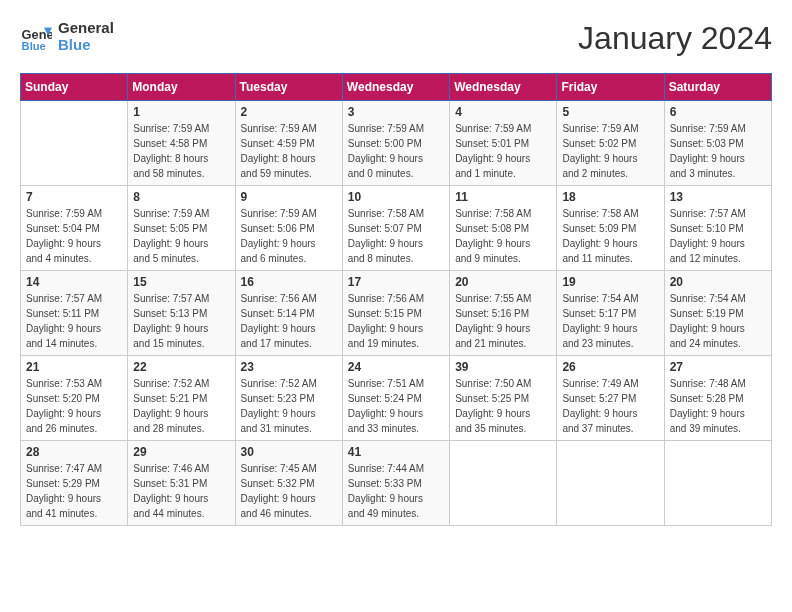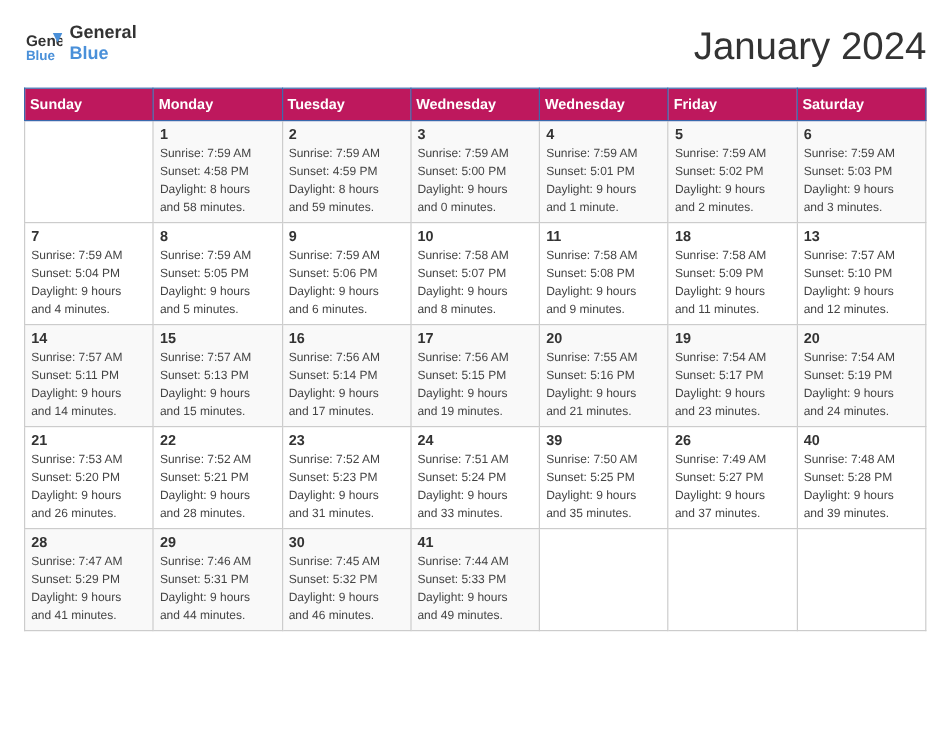--- a/index.html
+++ b/index.html
@@ -216,21 +216,21 @@
         </td>
         <td>
           <span class="day-number">39</span>
           <div class="day-detail">Sunrise: 7:50 AM<br>Sunset: 5:25 PM<br>Daylight: 9 hours<br>and 35 minutes.</div>
         </td>
         <td>
           <span class="day-number">26</span>
           <div class="day-detail">Sunrise: 7:49 AM<br>Sunset: 5:27 PM<br>Daylight: 9 hours<br>and 37 minutes.</div>
         </td>
         <td>
-          <span class="day-number">40</span>
+          <span class="day-number">27</span>
           <div class="day-detail">Sunrise: 7:48 AM<br>Sunset: 5:28 PM<br>Daylight: 9 hours<br>and 39 minutes.</div>
         </td>
       </tr>
       <tr>
         <td>
           <span class="day-number">28</span>
           <div class="day-detail">Sunrise: 7:47 AM<br>Sunset: 5:29 PM<br>Daylight: 9 hours<br>and 41 minutes.</div>
         </td>
         <td>
           <span class="day-number">29</span>

